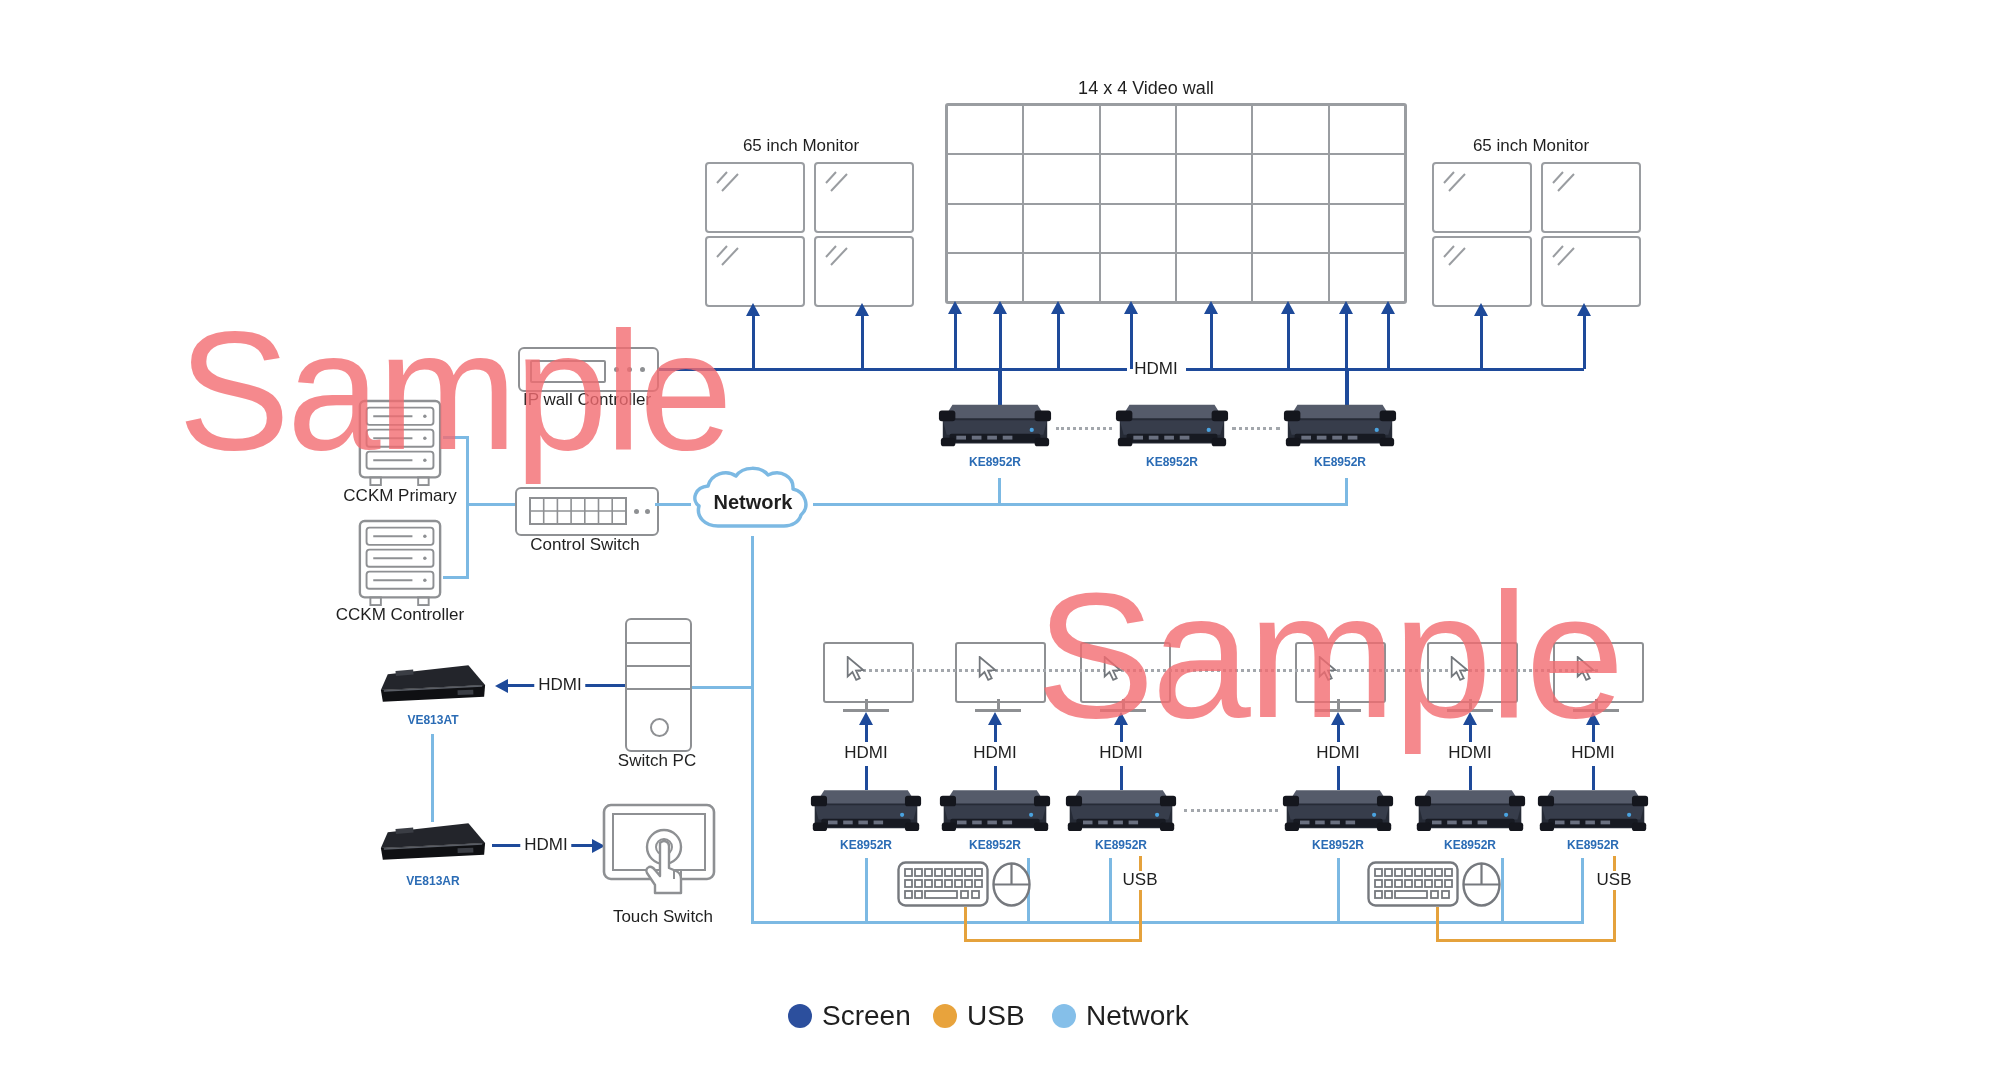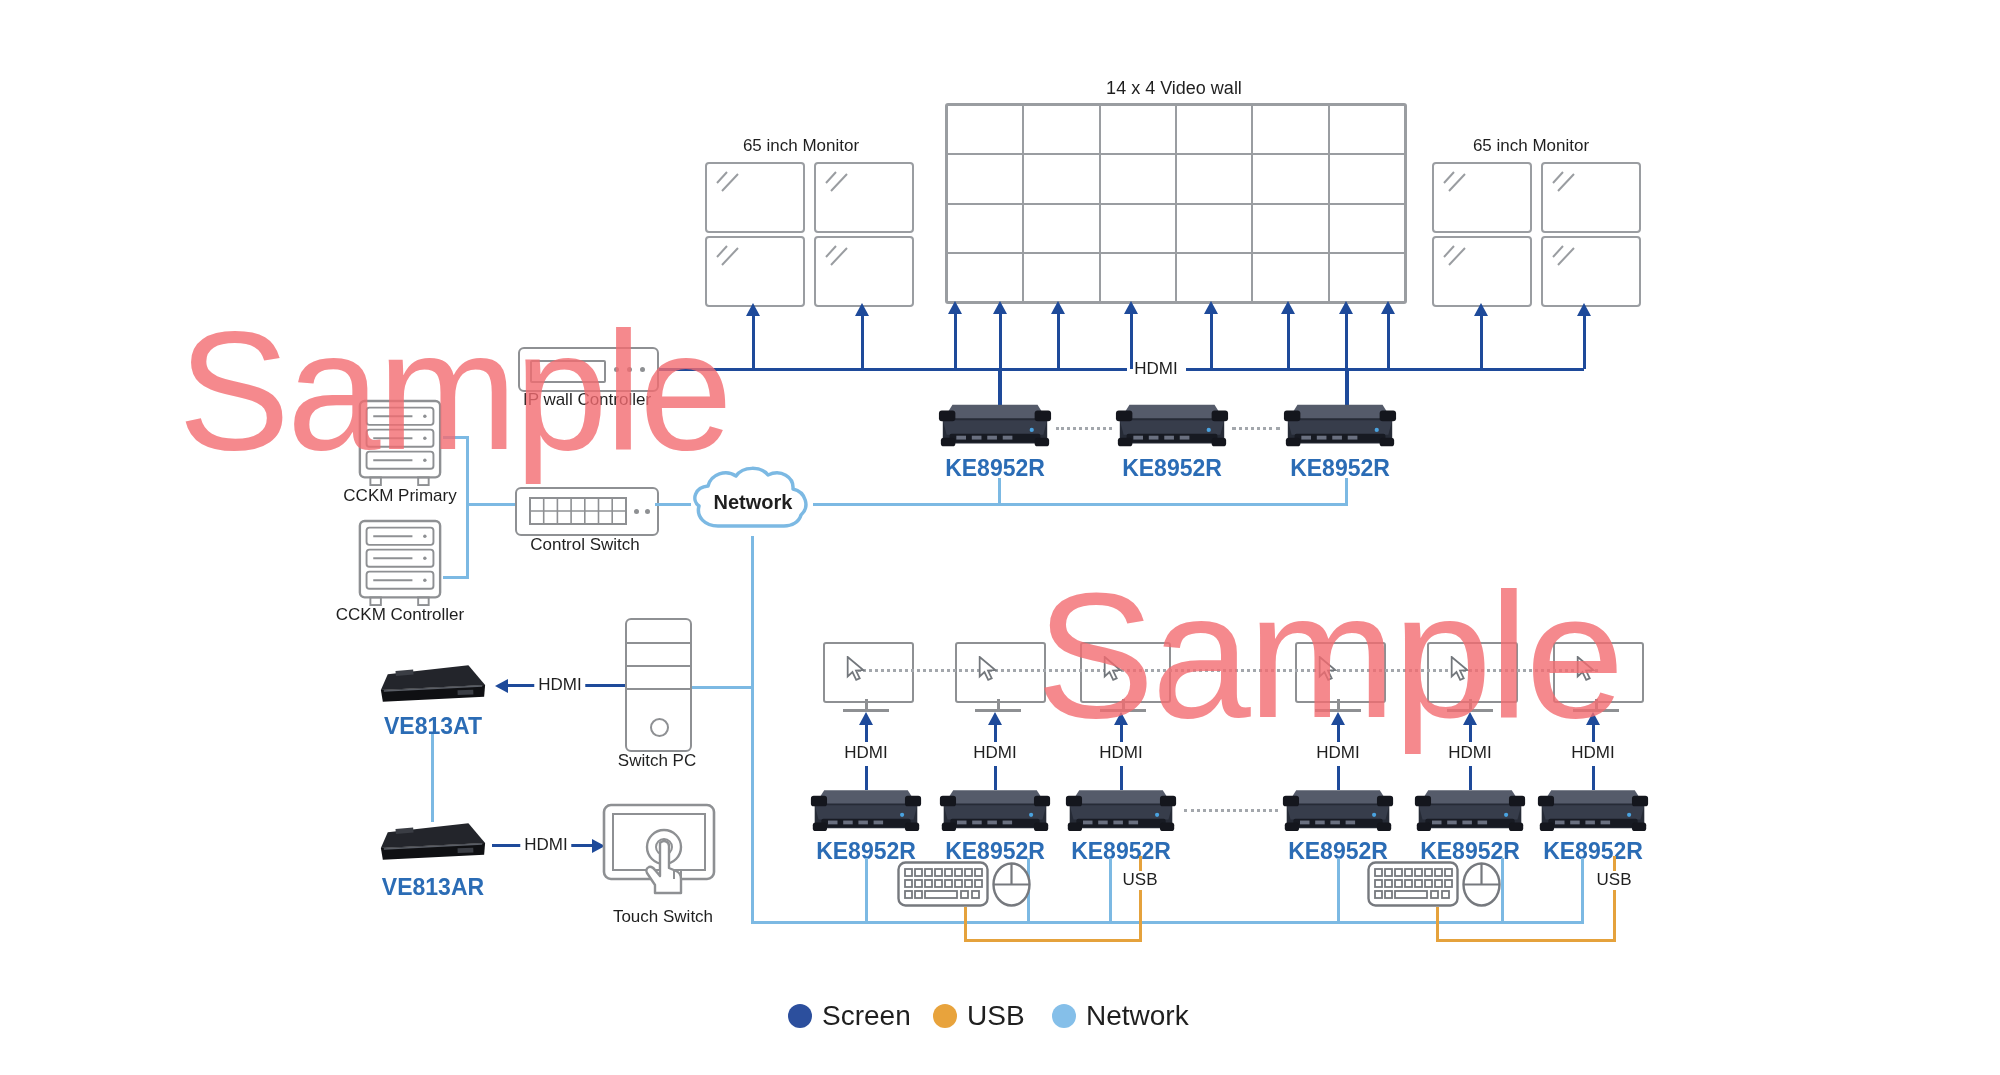--- a/index.html
+++ b/index.html
@@ -18,21 +18,21 @@
   .ah-up{position:absolute;width:0;height:0;border-left:7px solid transparent;
          border-right:7px solid transparent;border-bottom:13px solid #1e4a9a;}
   .ah-left{position:absolute;width:0;height:0;border-top:7px solid transparent;
          border-bottom:7px solid transparent;border-right:13px solid #1e4a9a;}
   .ah-right{position:absolute;width:0;height:0;border-top:7px solid transparent;
          border-bottom:7px solid transparent;border-left:13px solid #1e4a9a;}
   
   .lbl{position:absolute;font-size:17px;line-height:1.1;white-space:nowrap;
        transform:translateX(-50%);color:#1f1f1f;}
   .lbl-bg{background:#fff;padding:0 4px;}
-  .dev-lbl{position:absolute;font-size:23px;font-weight:700;white-space:nowrap;
+  .dev-lbl{position:absolute;font-size:12px;font-weight:700;white-space:nowrap;
        transform:translateX(-50%);color:#2b6cb5;}
   .title{position:absolute;font-size:18px;transform:translateX(-50%);white-space:nowrap;}
   
   .vwall{position:absolute;left:945px;top:103px;width:458px;height:197px;
          display:grid;grid-template-columns:repeat(6,1fr);grid-template-rows:repeat(4,1fr);
          border:2px solid #9a9da1;border-radius:3px;background:#fff;}
   .vwall div{border:1px solid #9a9da1;}
   
   .mon65{position:absolute;width:96px;height:67px;background:#fff;border:2px solid #9a9da1;border-radius:4px;}
   
@@ -78,21 +78,21 @@
         <line x1="10" y1="31" x2="110" y2="26" stroke="#5a5e66" stroke-width="1.5"></line>
         <rect x="85" y="30" width="16" height="5" fill="#3a3d44" transform="rotate(-2 93 32)"></rect>
         <rect x="22" y="10" width="18" height="5" fill="#3a3d44" transform="rotate(-5 31 12)"></rect>
       </g>
       <g id="cursor-g">
         <path d="M2 1 L17 13.5 L10 14 L13.6 21.5 L10.2 23 L6.6 15.4 L2 19.6 Z" fill="#ffffff" stroke="#73777c" stroke-width="1.7"></path>
       </g>
     </defs>
   </svg>
 
-  <div class="title" style="left:1174px;top:78px;">14 x 4 Video wall</div>
+  <div class="title" style="left:1146px;top:78px;">14 x 4 Video wall</div>
   <div class="vwall">
     <div></div>
       <div></div>
       <div></div>
       <div></div>
       <div></div>
       <div></div>
     <div></div>
       <div></div>
       <div></div>

